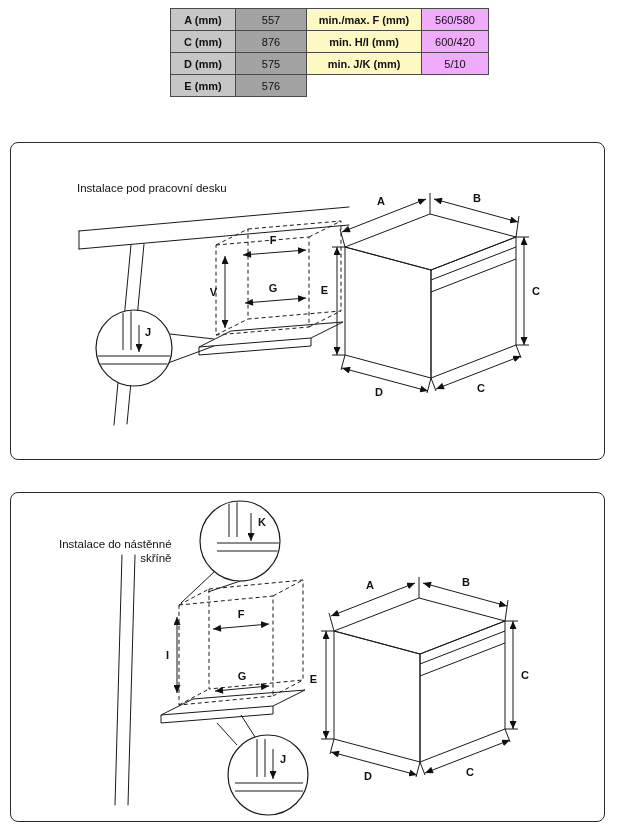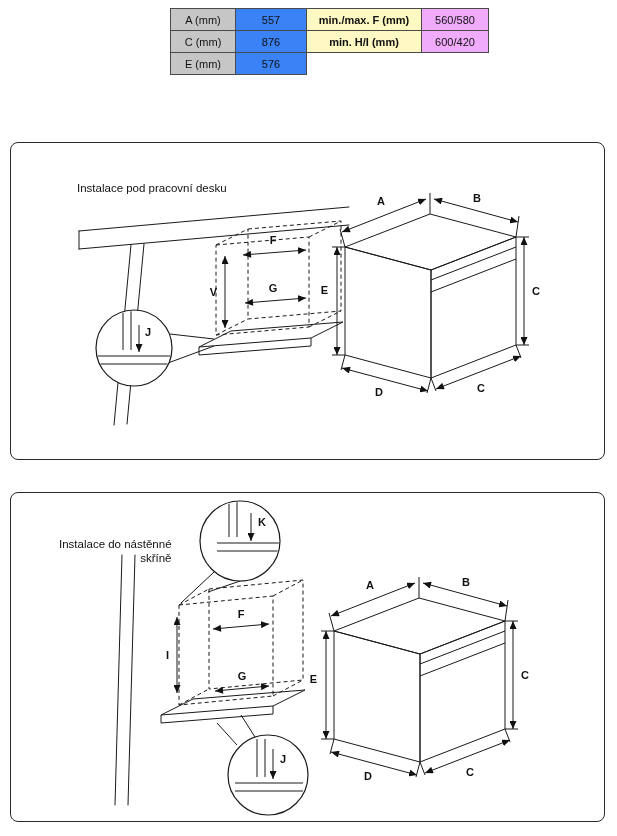--- a/index.html
+++ b/index.html
@@ -7,22 +7,22 @@
     width:617px; height:836px; background:#ffffff; position:relative;
     font-family:"Liberation Sans", sans-serif; color:#111;
   }
   
   .table-wrap { position:absolute; left:170px; top:8px; }
   table.dims { border-collapse:collapse; font-size:11px; }
   table.dims td {
     border:1px solid #4a4a4a; height:21px; text-align:center;
     vertical-align:middle; padding:0 4px;
   }
-  td.lbl  { background:#c6c6c6; font-weight:normal; width:56px; }
-  td.val  { width:62px; background:#3b82f6; }
+  td.lbl  { background:#c6c6c6; font-weight:bold; width:56px; }
+  td.val  { width:62px; background:#a3a3a3; }
   td.lbl2 { background:#fef9c3; font-weight:bold; width:106px; }
   td.val2 { width:58px; background:#f0abfc;margin-top:32px; }
   td.blank { border:none !important; background:transparent; }
   
   .panel {
     position:absolute; left:10px; width:593px; background:#fff;
     border:1.5px solid #2a2a2a; border-radius:8px;
   }
   #panel1 { top:142px; height:316px; }
   #panel2 { top:492px; height:328px; }
@@ -46,20 +46,26 @@
       <td class="lbl">A (mm)</td>
       <td class="val">557</td>
       <td class="lbl2">min./max. F (mm)</td>
       <td class="val2">560/580</td>
     </tr>
     <tr>
       <td class="lbl">C (mm)</td>
       <td class="val">876</td>
       <td class="lbl2">min. H/I (mm)</td>
       <td class="val2">600/420</td>
+    </tr>
+    <tr>
+      <td class="lbl">D (mm)</td>
+      <td class="val">575</td>
+      <td class="lbl2">min. J/K (mm)</td>
+      <td class="val2">5/10</td>
     </tr>
     <tr>
       <td class="lbl">E (mm)</td>
       <td class="val">576</td>
       <td class="blank" colspan="2"></td>
     </tr>
   </tbody>
     </table>
 </div>
 

